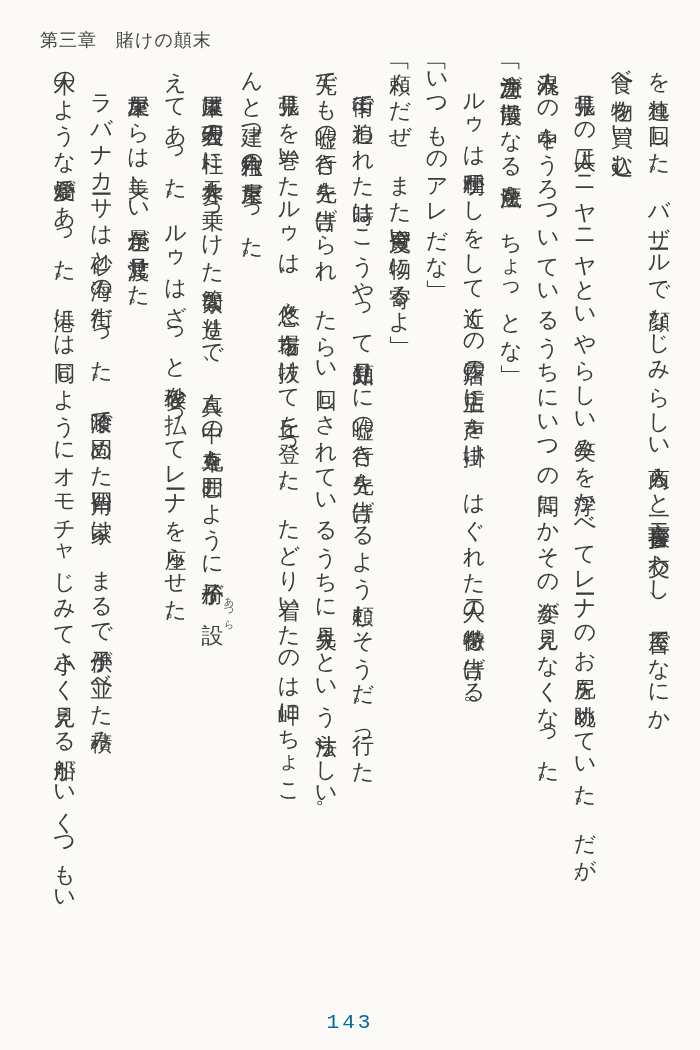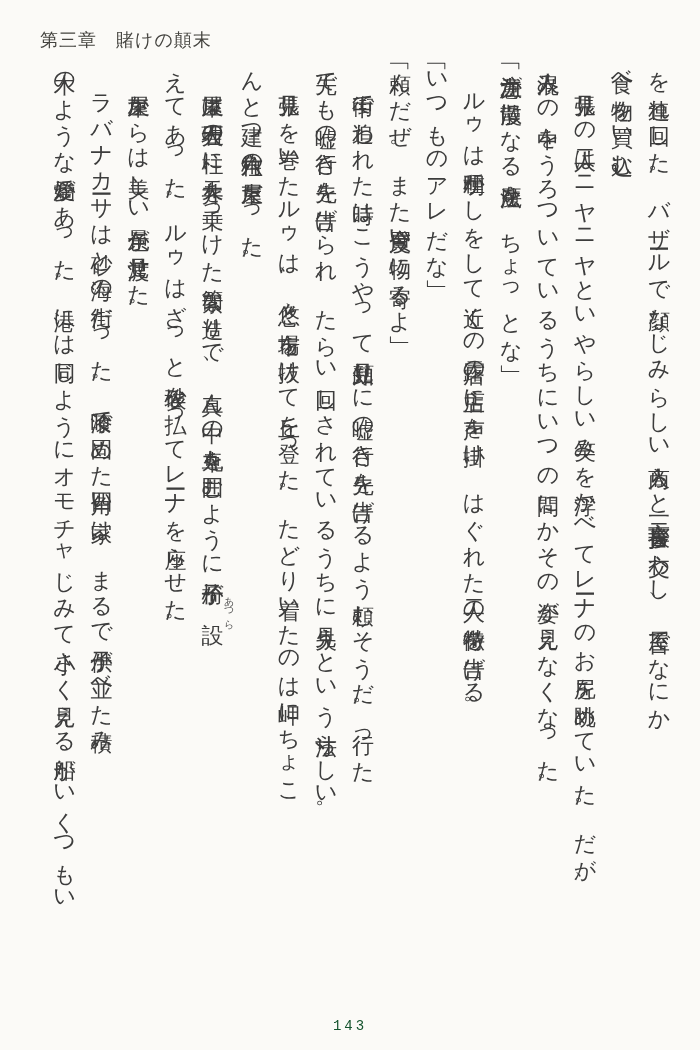--- a/index.html
+++ b/index.html
@@ -50,23 +50,23 @@
     font-size: 10px;
     letter-spacing: 0;
     color: #555;
   }
   .page-number {
     position: absolute;
     bottom: 16px;
     left: 0;
     width: 100%;
     text-align: center;
-    font-size: 14px;
+    font-size: 21px;
     letter-spacing: 3px;
-    color: #14532d;
+    color: #0369a1;
     font-family: "Liberation Mono", monospace;
   }
 </style>
 </head>
 <body>
 
 <div class="page">
   <div class="chapter-header">第三章　賭けの顛末</div>
 
   <div class="text-block" id="columns">

